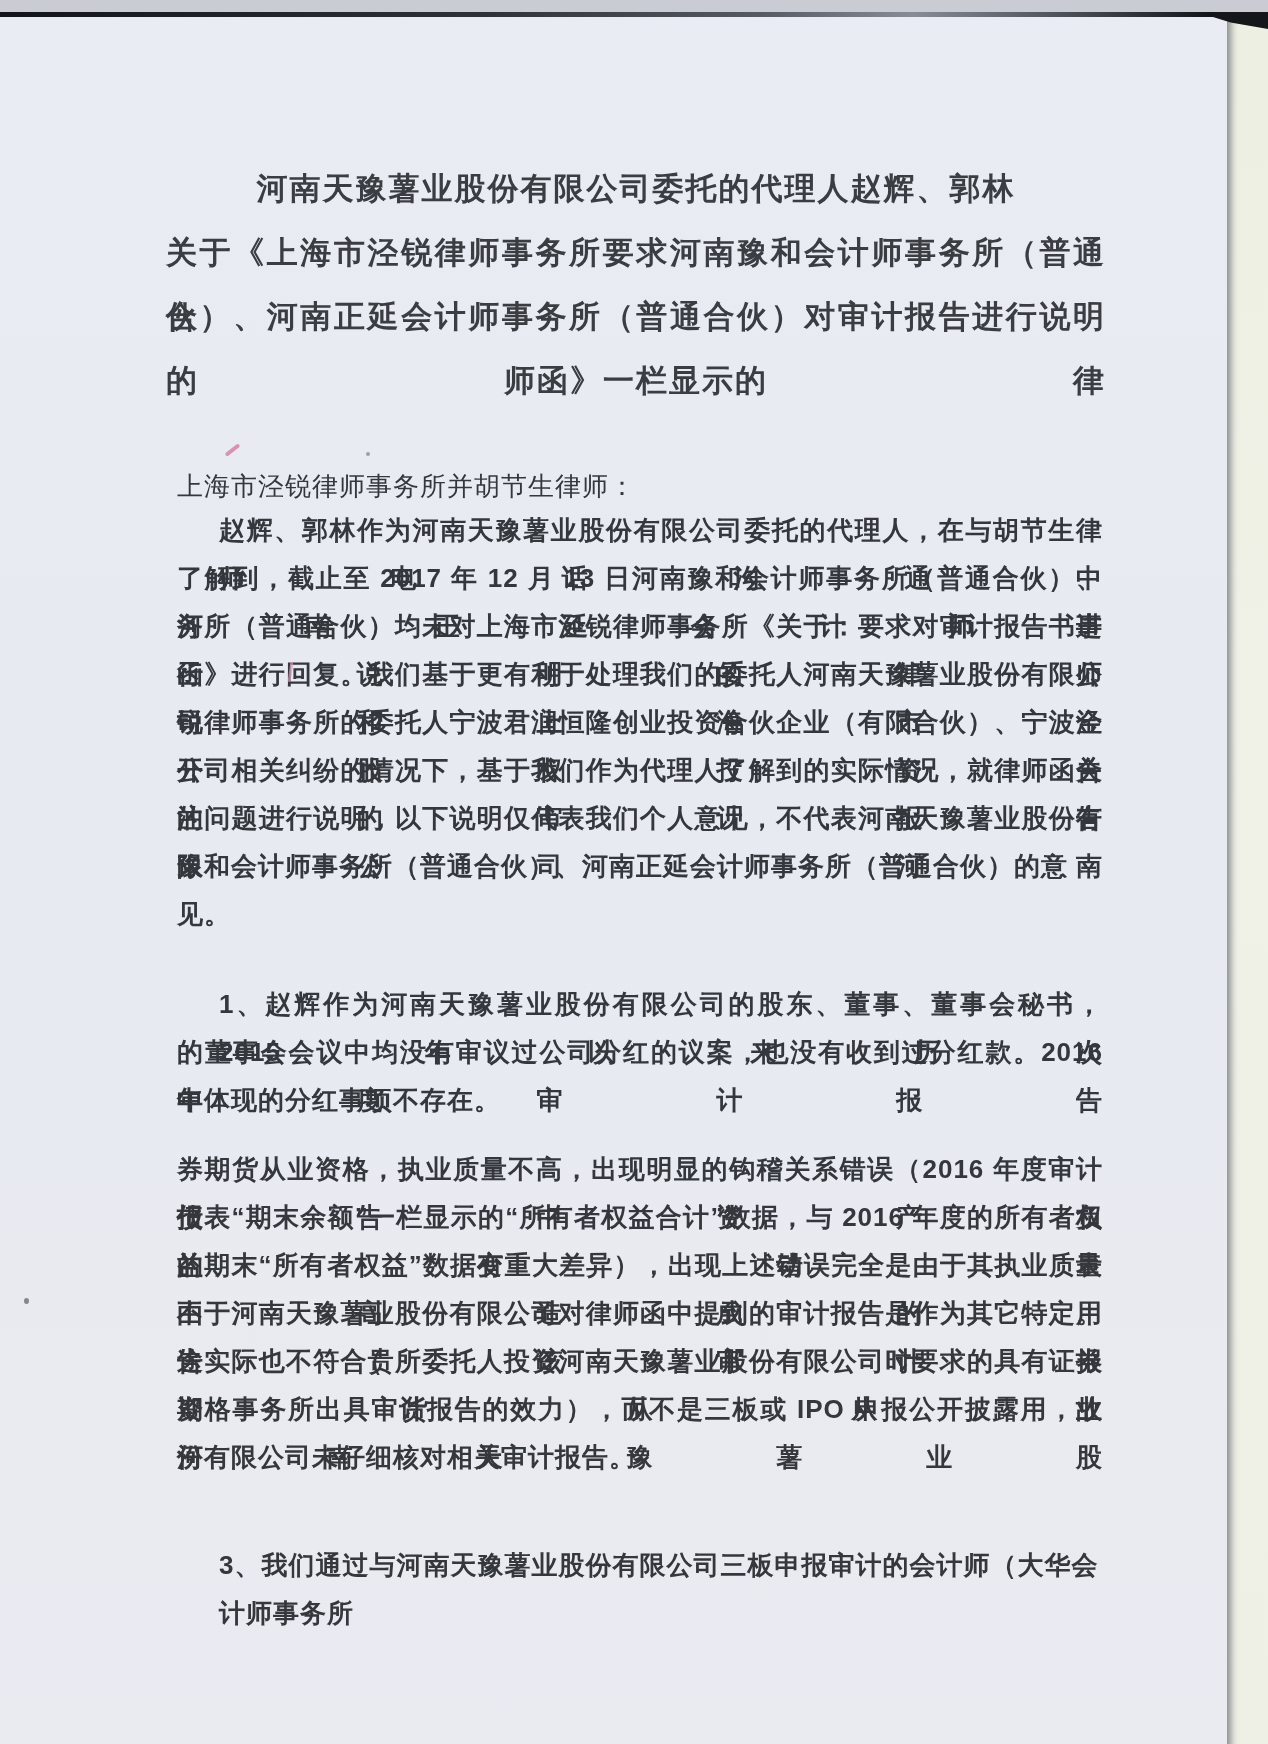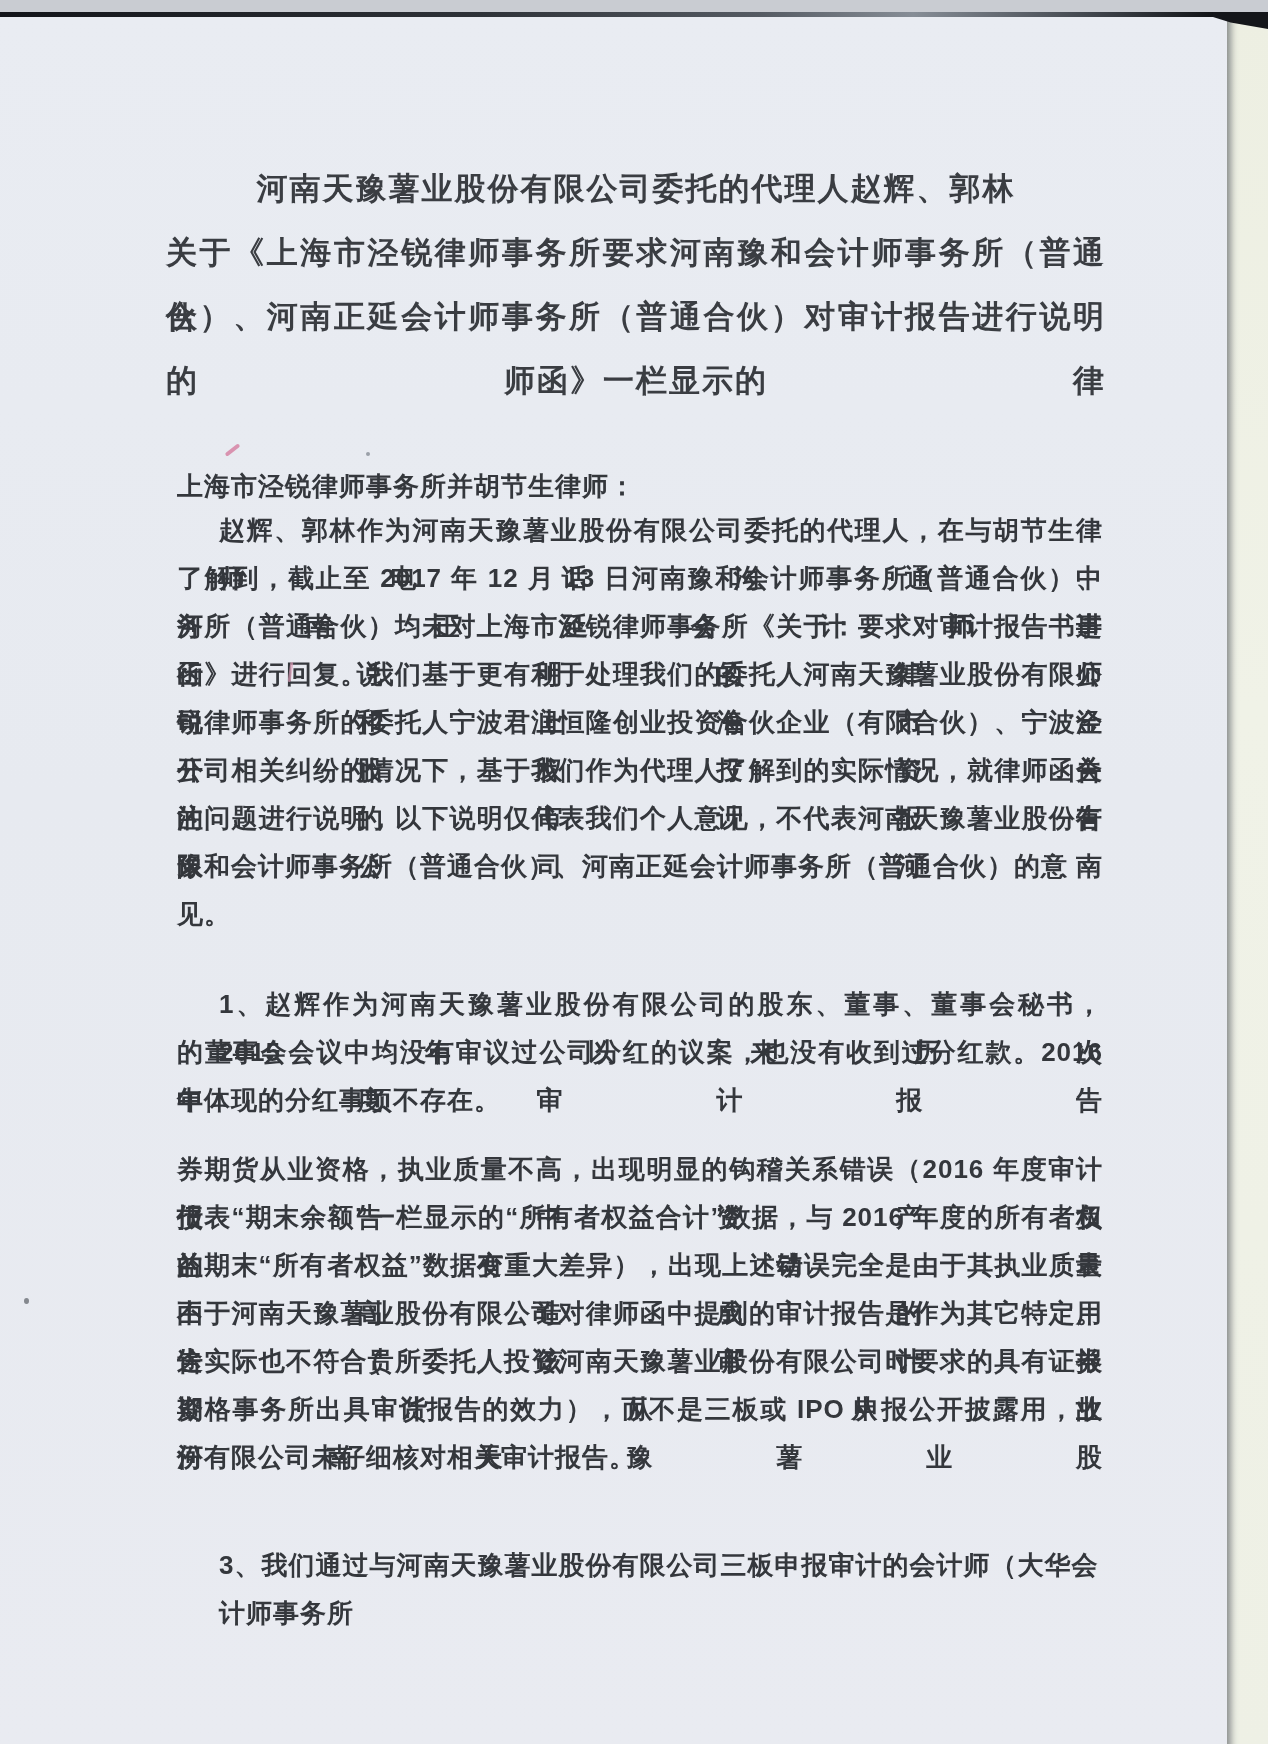--- a/index.html
+++ b/index.html
@@ -33,21 +33,21 @@
     position:absolute; left:166px; top:145px; width:940px;
     font-size:31px; font-weight:bold; color:#3a3d42; letter-spacing:2px;
   }
   .tline { height:64px; line-height:64px; }
   .t-center { text-align:center; }
   .t-just { text-align:justify; text-align-last:justify; }
 
   .salutation {
     position:absolute; left:177px; top:450px; width:926px;
     height:48px; line-height:48px;
-    font-size:26px; font-weight:bold; color:#34373c; letter-spacing:1px;
+    font-size:26px; font-weight:normal; color:#34373c; letter-spacing:1px;
   }
 
   .para { position:absolute; left:177px; width:926px;
     font-size:26px; font-weight:bold; color:#34373c; letter-spacing:1px; }
   #p1 { top:494px; }
   #p2 { top:968px; }
   #p3 { top:1133px; }
   #p4 { top:1529px; }
 
   .line { height:48px; line-height:48px; text-align:justify; text-align-last:justify; }

